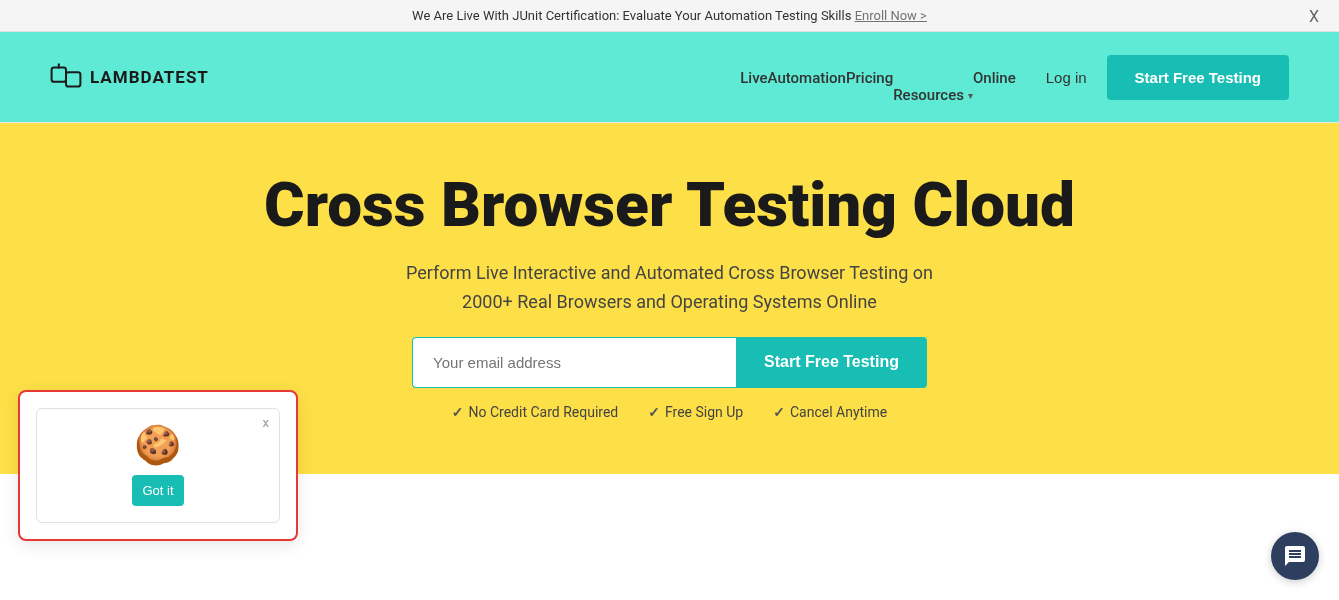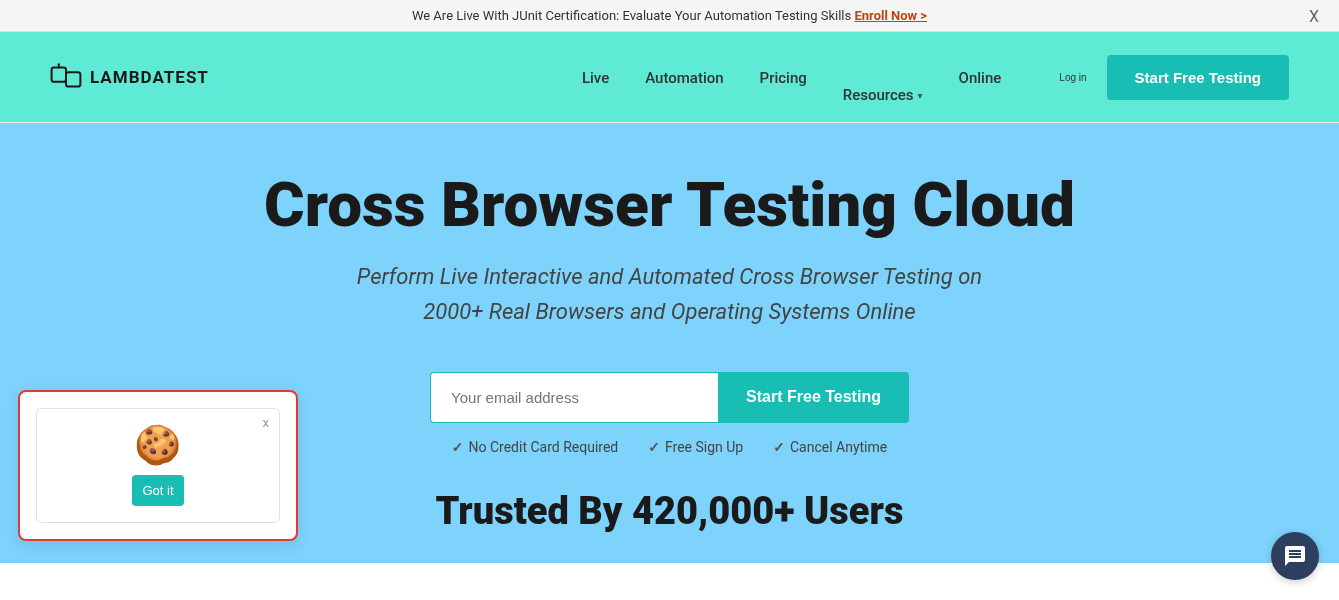--- a/index.html
+++ b/index.html
@@ -9,22 +9,22 @@
     .announcement-bar {
       background: #f5f5f5;
       text-align: center;
       padding: 8px 40px;
       font-size: 13px;
       color: #333;
       border-bottom: 1px solid #e0e0e0;
       position: relative;
     }
     .announcement-bar a {
-      font-weight: bold;
-      color: #c2410c;
+      font-weight: normal;
+      color: #737373;
       text-decoration: underline;
     }
     .announcement-bar .close-x {
       position: absolute;
       right: 20px;
       top: 50%;
       transform: translateY(-50%);
       cursor: pointer;
       font-size: 16px;
       color: #666;
@@ -49,21 +49,20 @@
       margin-right: auto;
       text-transform: uppercase;
     }
     .logo-icon {
       width: 32px;
       height: 32px;
     }
     .nav-links {
       display: flex;
       align-items: center;
-      gap: 36px;
       list-style: none;
       margin-right: 30px;
     }
     .nav-links li a {
       text-decoration: none;
       color: #333;
       font-size: 15px;
       font-weight: 500;
     }
     .nav-resources {
@@ -72,69 +71,67 @@
       gap: 4px;
       margin-top: 36px;
     }
     .chevron-down {
       font-size: 10px;
       color: #555;
     }
     .btn-login {
       background: none;
       border: none;
-      font-size: 10px;
+      font-size: 15px;
       font-weight: 500;
       cursor: pointer;
       color: #333;
       margin-right: 20px;
-      margin-left: 28px;
     }
     .btn-start {
       background: #18bdb4;
       color: #fff;
       border: none;
       padding: 14px 28px;
       border-radius: 4px;
       font-size: 15px;
       font-weight: 600;
       cursor: pointer;
       white-space: nowrap;
     }
 
     
     .hero {
       text-align: center;
       padding: 48px 20px 30px;
-      background: #7dd3fc;
+      background: #fde047;
     }
     .hero h1 {
       font-size: 62px;
       font-weight: 900;
       color: #1a1a1a;
       line-height: 1.1;
       margin-bottom: 20px;
     }
     .hero p {
-      font-size: 22px;
+      font-size: 18px;
       color: #444;
       line-height: 1.6;
-      margin-bottom: 42px;
-      font-style: italic;
+      margin-bottom: 20px;
     }
 
     
     .email-form {
       display: flex;
       justify-content: center;
       gap: 0;
       margin-bottom: 16px;
     }
     .email-input {
-      width: 288px;
+      width: 324px;
       padding: 16px 20px;
       border: 1.5px solid #18bdb4;
       border-right: none;
       border-radius: 4px 0 0 4px;
       font-size: 15px;
       outline: none;
       color: #888;
     }
     .btn-start-hero {
       background: #18bdb4;
@@ -299,21 +296,20 @@
     </span>
     <span>
       <span class="check-icon">✓</span>
       <span>Free Sign Up</span>
     </span>
     <span>
       <span class="check-icon">✓</span>
       <span>Cancel Anytime</span>
     </span>
   </div>
-  <div class="trusted">Trusted By 420,000+ Users</div>
 </section>
 
 <div class="cookie-popup">
   <div class="cookie-popup-inner">
     <span class="cookie-icon">🍪</span>
     <span class="cookie-close">x</span>
     <button class="btn-gotit">Got it</button>
   </div>
 </div>
 

